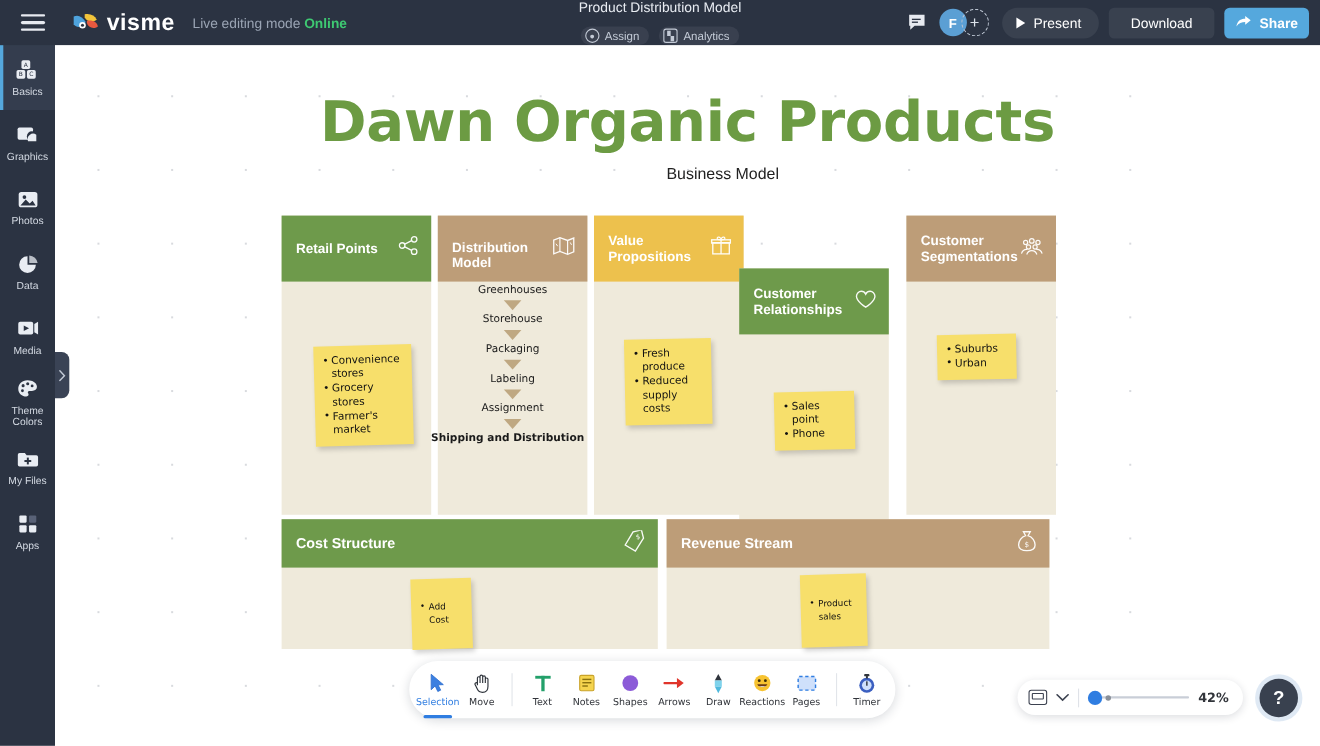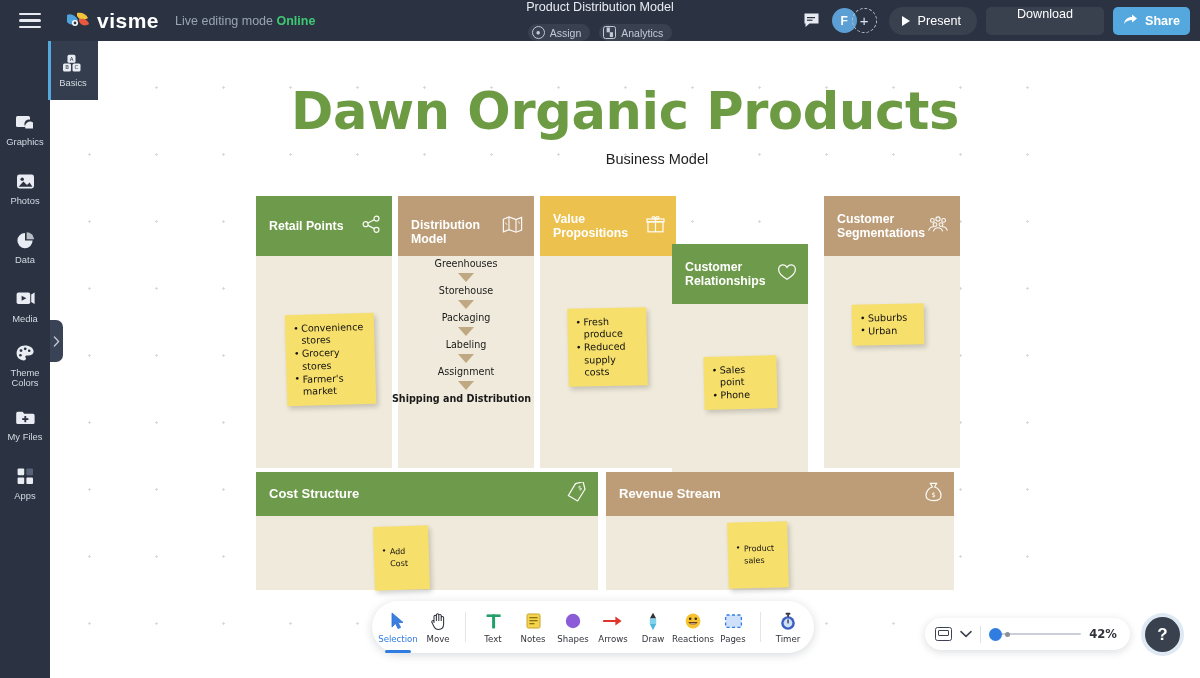--- a/index.html
+++ b/index.html
@@ -67,38 +67,38 @@
   }
   #present-btn {
     display:flex; align-items:center; gap:8px; background:#39414f; color:#fff;
     border-radius:15px; height:28px; padding:0 16px 0 13px; font-size:12.6px; cursor:pointer;
     margin-left:3px;
   }
   .play-tri {
     width:0;height:0;border-left:8px solid #fff;border-top:5px solid transparent;border-bottom:5px solid transparent;
   }
   #download-btn {
-    background:#39414f; color:#fff; height:28px; border-radius:5px; padding:0 31px;
-    display:flex; font-size:12.6px; cursor:pointer;
+    background:#39414f; color:#fff; height:28px; border-radius:5px; padding:0 20px;
+    display:flex; align-items:center; font-size:12.6px; cursor:pointer;
   }
   #share-btn {
     background:#55a8dd; color:#fff; height:28px; border-radius:5px; padding:0 10px;
     display:flex; align-items:center; gap:7px; font-size:12.6px; font-weight:600; cursor:pointer;
   }
 
   
   #sidebar {
     position:absolute; left:0; top:41px; width:50px; height:637px;
     background:#2b3342; z-index:30;
   }
   .side-item {
     width:50px; height:59px; display:flex; flex-direction:column;
     align-items:center; justify-content:center; gap:3px; cursor:pointer; position:relative;
   }
-  .side-item.active { background:#343d4e;margin-left:48px; }
+  .side-item.active { background:#343d4e; }
   .side-item.active:before {
     content:''; position:absolute; left:0; top:0; width:3px; height:100%; background:#55a8dd;
   }
   .side-ic { width:22px; height:22px; display:flex; align-items:center; justify-content:center; }
   .side-lb { color:#d4dae3; font-size:9.4px; text-align:center; line-height:10.5px; }
 
   #collapse-tab {
     position:absolute; left:50px; top:320px; width:13px; height:42px;
     background:#3a4355; border-radius:0 7px 7px 0; z-index:31;
     display:flex; align-items:center; justify-content:center; cursor:pointer;

